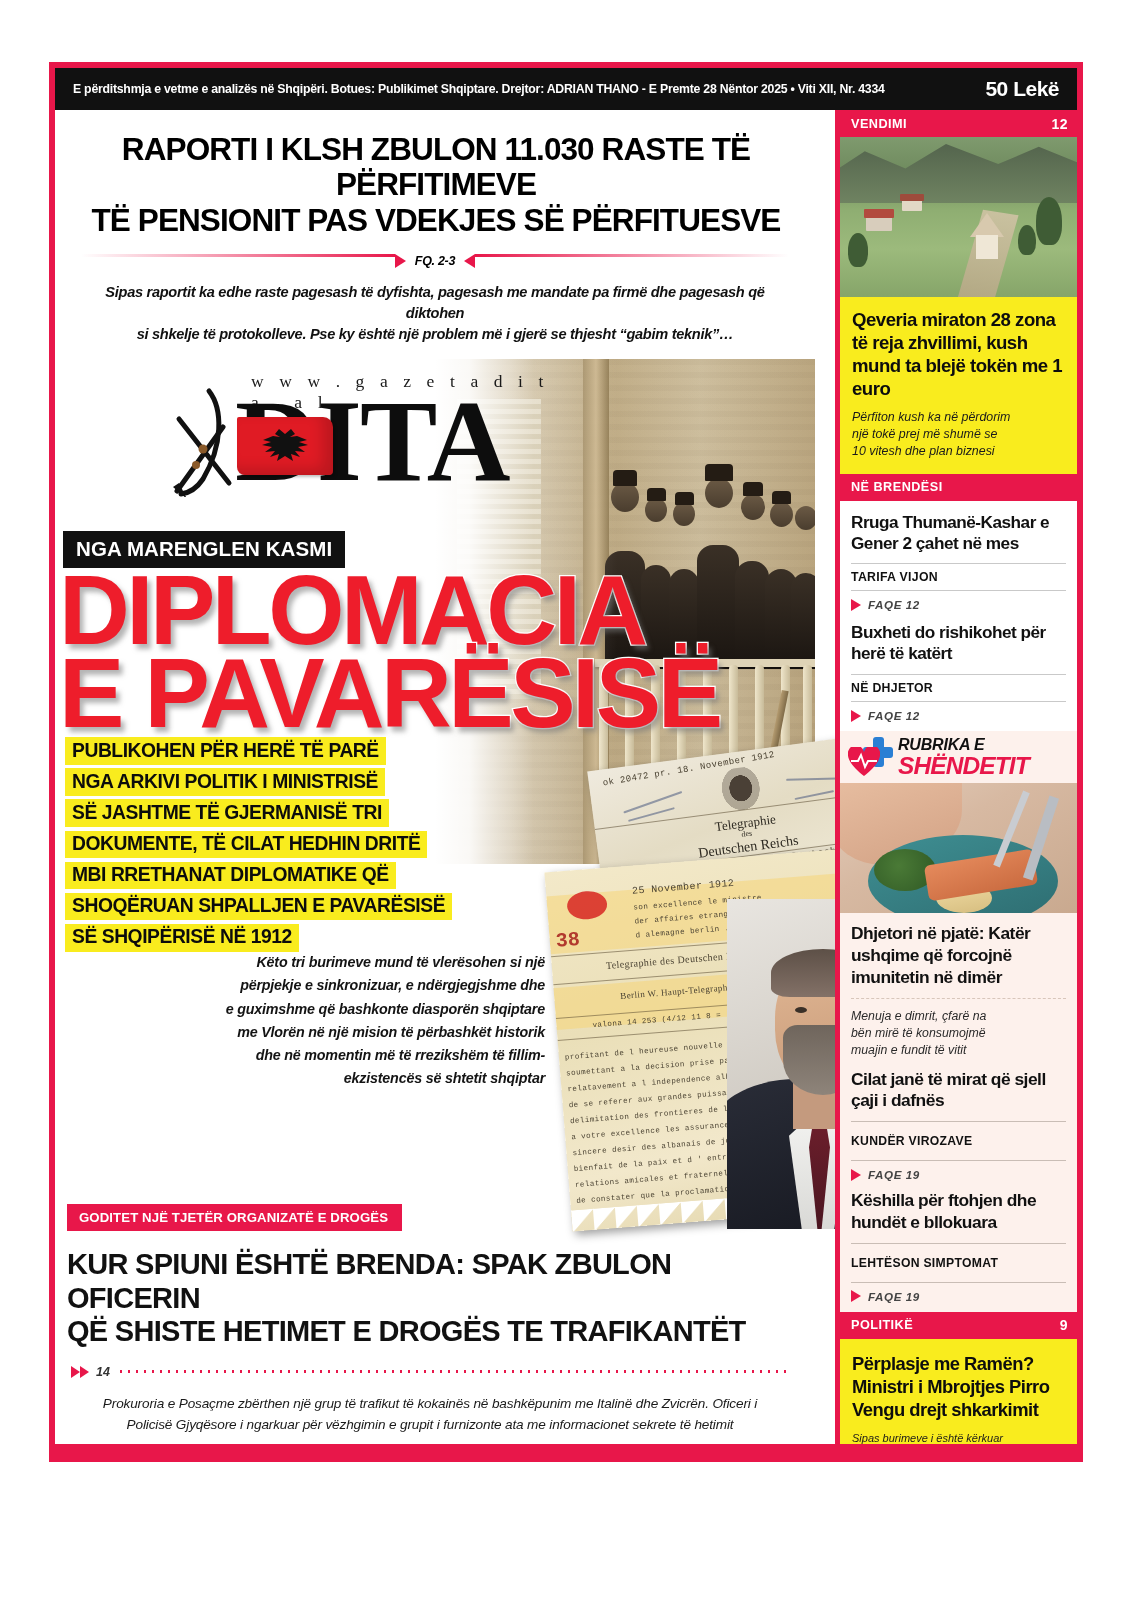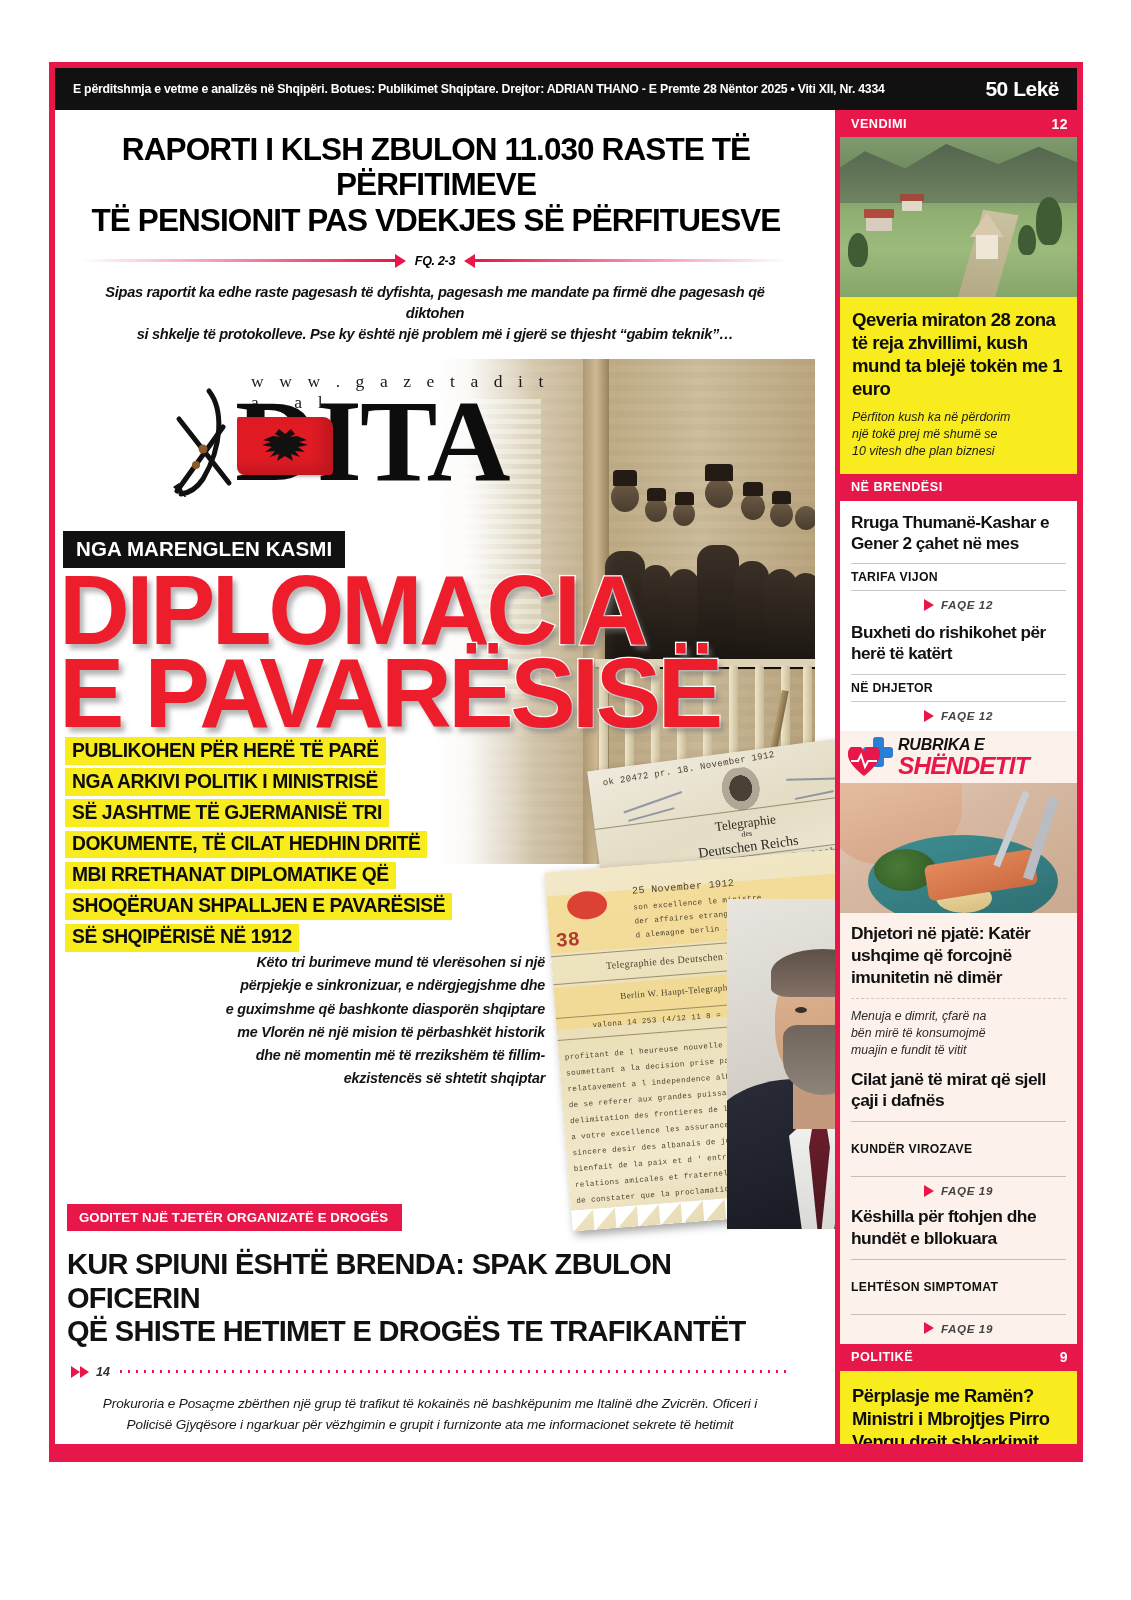--- a/index.html
+++ b/index.html
@@ -23,21 +23,21 @@
 
   
   .left-col { position:absolute; left:0; top:42px; width:760px; bottom:0; }
 
   .lead-head {
     padding:22px 20px 0 22px;
     font-size:31.5px; line-height:1.12; font-weight:bold;
     letter-spacing:-0.9px; color:#000; text-align:center;
   }
   .fq-rule {
-    display:flex; align-items:center; justify-content:center;
+    display:flex; justify-content:center;
     margin:16px 26px 4px 26px; gap:0;
   }
   .fq-rule .bar-l {
     flex:1; height:3px;
     background:linear-gradient(to right,rgba(232,23,74,0),#e8174a);
   }
   .fq-rule .bar-r {
     flex:1; height:3px;
     background:linear-gradient(to left,rgba(232,23,74,0),#e8174a);
   }
@@ -230,21 +230,21 @@
   }
   .vend-p { margin-top:9px; font-size:12.4px; line-height:1.38; font-style:italic; color:#1a1a1a; }
 
   .brend { background:#fff; }
   .brend-item { padding:11px 11px 0 11px; }
   .brend-h { font-size:17.2px; line-height:1.22; font-weight:bold; color:#111; letter-spacing:-0.5px; }
   .brend-tag {
     margin-top:10px; border-top:1px solid #c9c9c9; border-bottom:1px solid #c9c9c9;
     padding:6px 0 6px 0; font-size:12.3px; font-weight:bold; letter-spacing:0.3px; color:#111;
   }
-  .brend-pg { display:flex; align-items:center; justify-content:center; gap:7px; padding:7px 0 9px 0; }
+  .brend-pg { display:flex; align-items:center; gap:7px; padding:7px 0 9px 0; }
   .brend-pg i { width:0;height:0;border-top:6px solid transparent;border-bottom:6px solid transparent;border-left:10px solid #e8174a; }
   .brend-pg span { font-size:11.6px; font-style:italic; font-weight:bold; color:#444; letter-spacing:.6px; }
 
   
   .health { background:#fdf1ec; }
   .h-banner { position:relative; height:52px; background:#fdf1ec; display:flex; align-items:center; padding-left:6px; }
   .h-ico { position:relative; width:52px; height:44px; flex:0 0 52px; }
   .h-cross { position:absolute; left:17px; top:2px; width:30px; height:30px; }
   .h-cross i { position:absolute; background:#2a7fd4; border-radius:3px; }
   .h-heart { position:absolute; left:2px; top:12px; width:32px; height:30px; }
@@ -265,21 +265,21 @@
   .hp-hand { position:absolute; left:-8px; top:-10px; width:130px; height:92px; border-radius:0 0 60% 40%;
     background:linear-gradient(160deg,#e8bfa2,#d2a184); }
   .hp-fork { position:absolute; left:168px; top:6px; width:7px; height:80px; background:#c9ccd1; transform:rotate(22deg); }
   .hp-knife { position:absolute; left:196px; top:12px; width:10px; height:86px; background:#b9bdc3; transform:rotate(18deg); }
 
   .h-item { padding:10px 11px 0 11px; }
   .h-head { font-size:17.4px; line-height:1.25; font-weight:bold; color:#111; letter-spacing:-0.5px; }
   .h-dash { margin-top:9px; border-top:1.5px dashed #d8c6bb; }
   .h-ital { margin-top:9px; font-size:12.3px; line-height:1.38; font-style:italic; color:#2a2a2a; }
   .h-tag { margin-top:9px; border-top:1px solid #c9bdb5; border-bottom:1px solid #c9bdb5;
-    padding:20px 0; font-size:12.2px; font-weight:bold; letter-spacing:0.3px; color:#111; }
+    padding:12px 0; font-size:12.2px; font-weight:bold; letter-spacing:0.3px; color:#111; }
 
   .pol-yellow { background:#f9ec1e; padding:13px 12px 14px 12px; }
   .pol-h { font-size:18.4px; line-height:1.25; font-weight:bold; color:#0d0d0d; letter-spacing:-0.5px; }
   .pol-p { margin-top:10px; font-size:11px; line-height:1.38; font-style:italic; color:#1a1a1a; }
 </style>
 </head>
 <body>
 
 <div class="page">
 <div class="paper">

